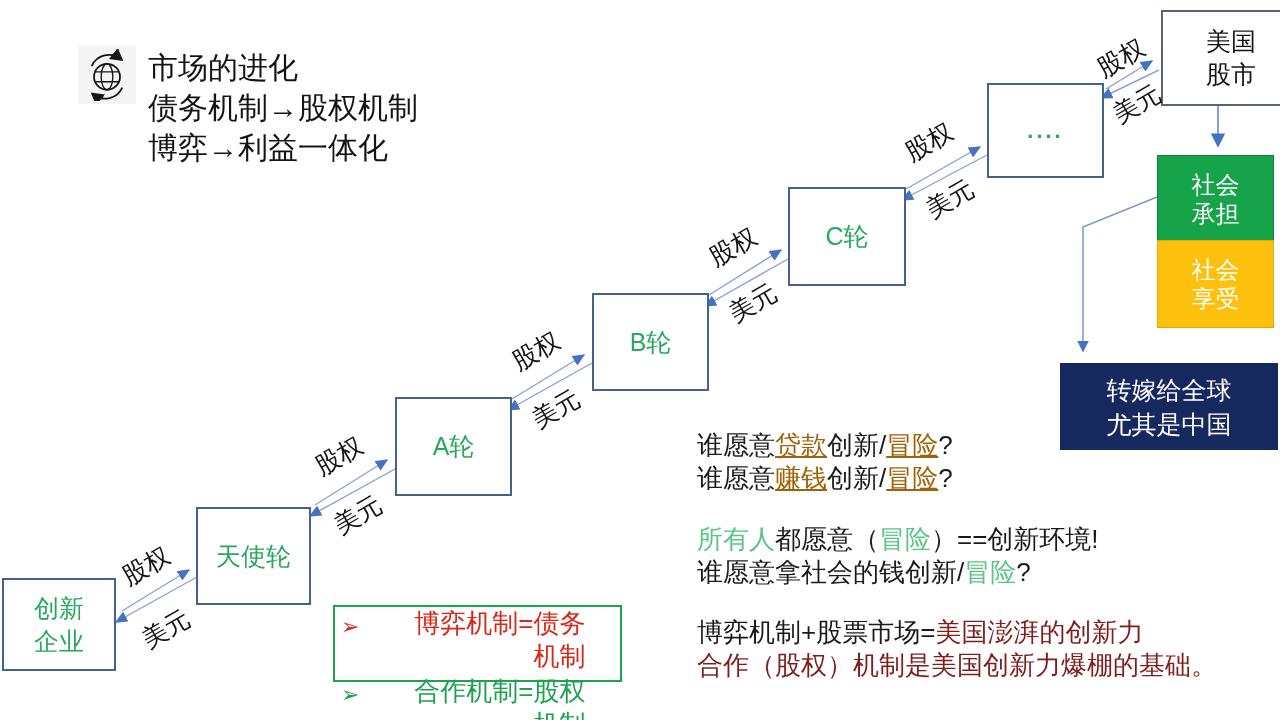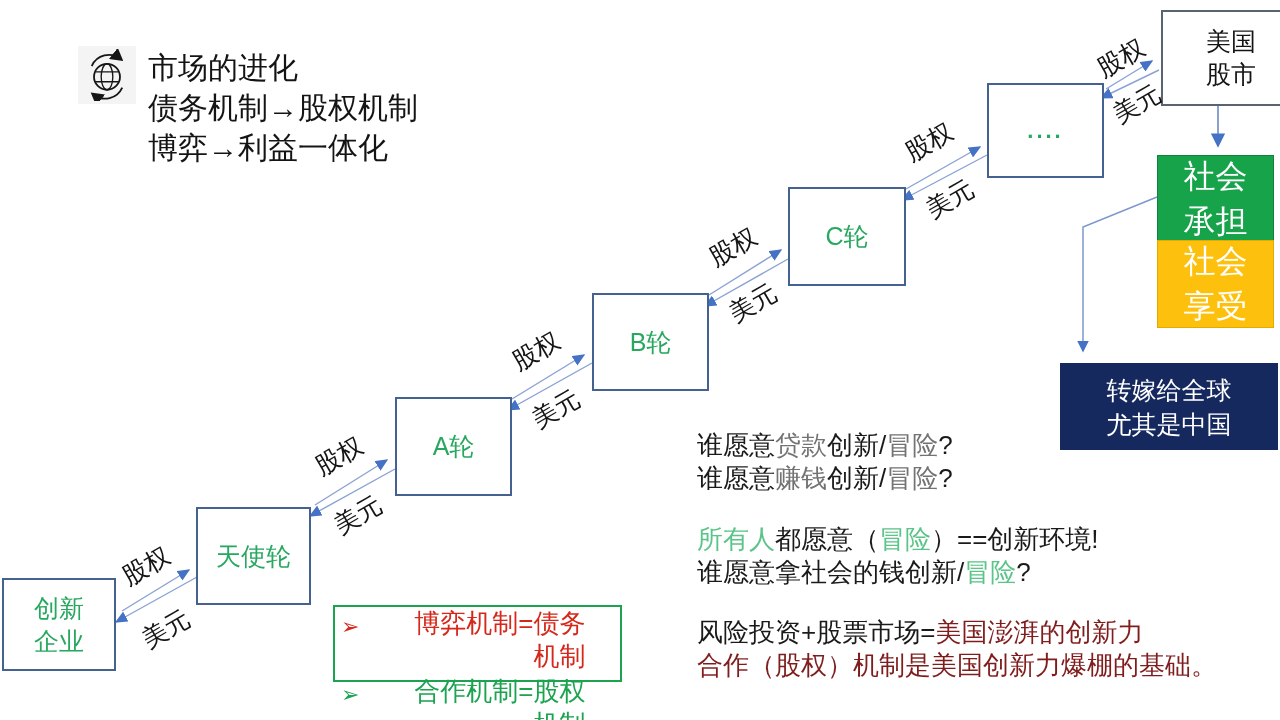--- a/index.html
+++ b/index.html
@@ -20,38 +20,38 @@
         white-space:pre-line;color:#27A85F;font-size:25px;line-height:33px;}
   .lbox.dark{border-color:#5A6372;color:#141414;}
   .lbox.dots{font-size:22px;font-weight:bold;letter-spacing:3px;}
 
   
   .rlab{position:absolute;z-index:3;color:#141414;font-size:25px;white-space:nowrap;
         transform:translate(-50%,-50%) rotate(-30deg);}
 
   
   .cbox{position:absolute;z-index:2;display:flex;align-items:center;justify-content:center;
-        text-align:center;color:#fff;white-space:pre-line;font-size:32px;line-height:45px;}
+        text-align:center;color:#fff;white-space:pre-line;font-size:24px;line-height:29px;}
   .cbox.green{background:#17A34A;border:1px solid #12813B;}
   .cbox.yellow{background:#FDC10D;border:1px solid #E3AA00;}
   .cbox.navy{background:#16295F;font-size:25px;line-height:34px;}
 
   
   .brect{position:absolute;left:333px;top:605px;width:285px;height:73px;z-index:1;
          border:2px solid #1CA350;background:transparent;}
   .bitem{position:absolute;left:341px;z-index:2;display:flex;align-items:flex-start;
          font-size:26px;line-height:33px;}
   .bitem .bmark{font-size:22px;margin-right:38px;margin-top:3px;}
   .bitem .btxt{width:188px;word-break:break-all;text-align:right;}
   .bitem.red{color:#D5281B;}
   .bitem.green{color:#1CA350;}
 
   
   .para{position:absolute;left:697px;z-index:2;font-size:26px;line-height:33px;color:#1a1a1a;}
-  .t-r{color:#737373;}
+  .t-r{color:#a16207;text-decoration:underline;}
   .t-gl{color:#5BC488;}
   .t-gm{color:#7f1d1d;}
 </style>
 </head>
 <body>
 
 <div class="canvas">
 
   <svg class="overlay" viewBox="0 0 1280 720" xmlns="http://www.w3.org/2000/svg">
     <defs>
@@ -158,17 +158,17 @@
     <div><span>谁愿意</span><span class="t-r">贷款</span><span>创新/</span><span class="t-r">冒险</span><span>?</span></div>
     <div><span>谁愿意</span><span class="t-r">赚钱</span><span>创新/</span><span class="t-r">冒险</span><span>?</span></div>
   </div>
 
   <div class="para" style="top:523px;">
     <div><span class="t-gl">所有人</span><span>都愿意（</span><span class="t-gl">冒险</span><span>）==创新环境!</span></div>
     <div><span>谁愿意拿社会的钱创新/</span><span class="t-gl">冒险</span><span>?</span></div>
   </div>
 
   <div class="para" style="top:616px;">
-    <div><span>风险投资+股票市场=</span><span class="t-gm">美国澎湃的创新力</span></div>
+    <div><span>博弈机制+股票市场=</span><span class="t-gm">美国澎湃的创新力</span></div>
     <div><span class="t-gm">合作（股权）机制是美国创新力爆棚的基础。</span></div>
   </div>
 
 </div>
 
 </body></html>

